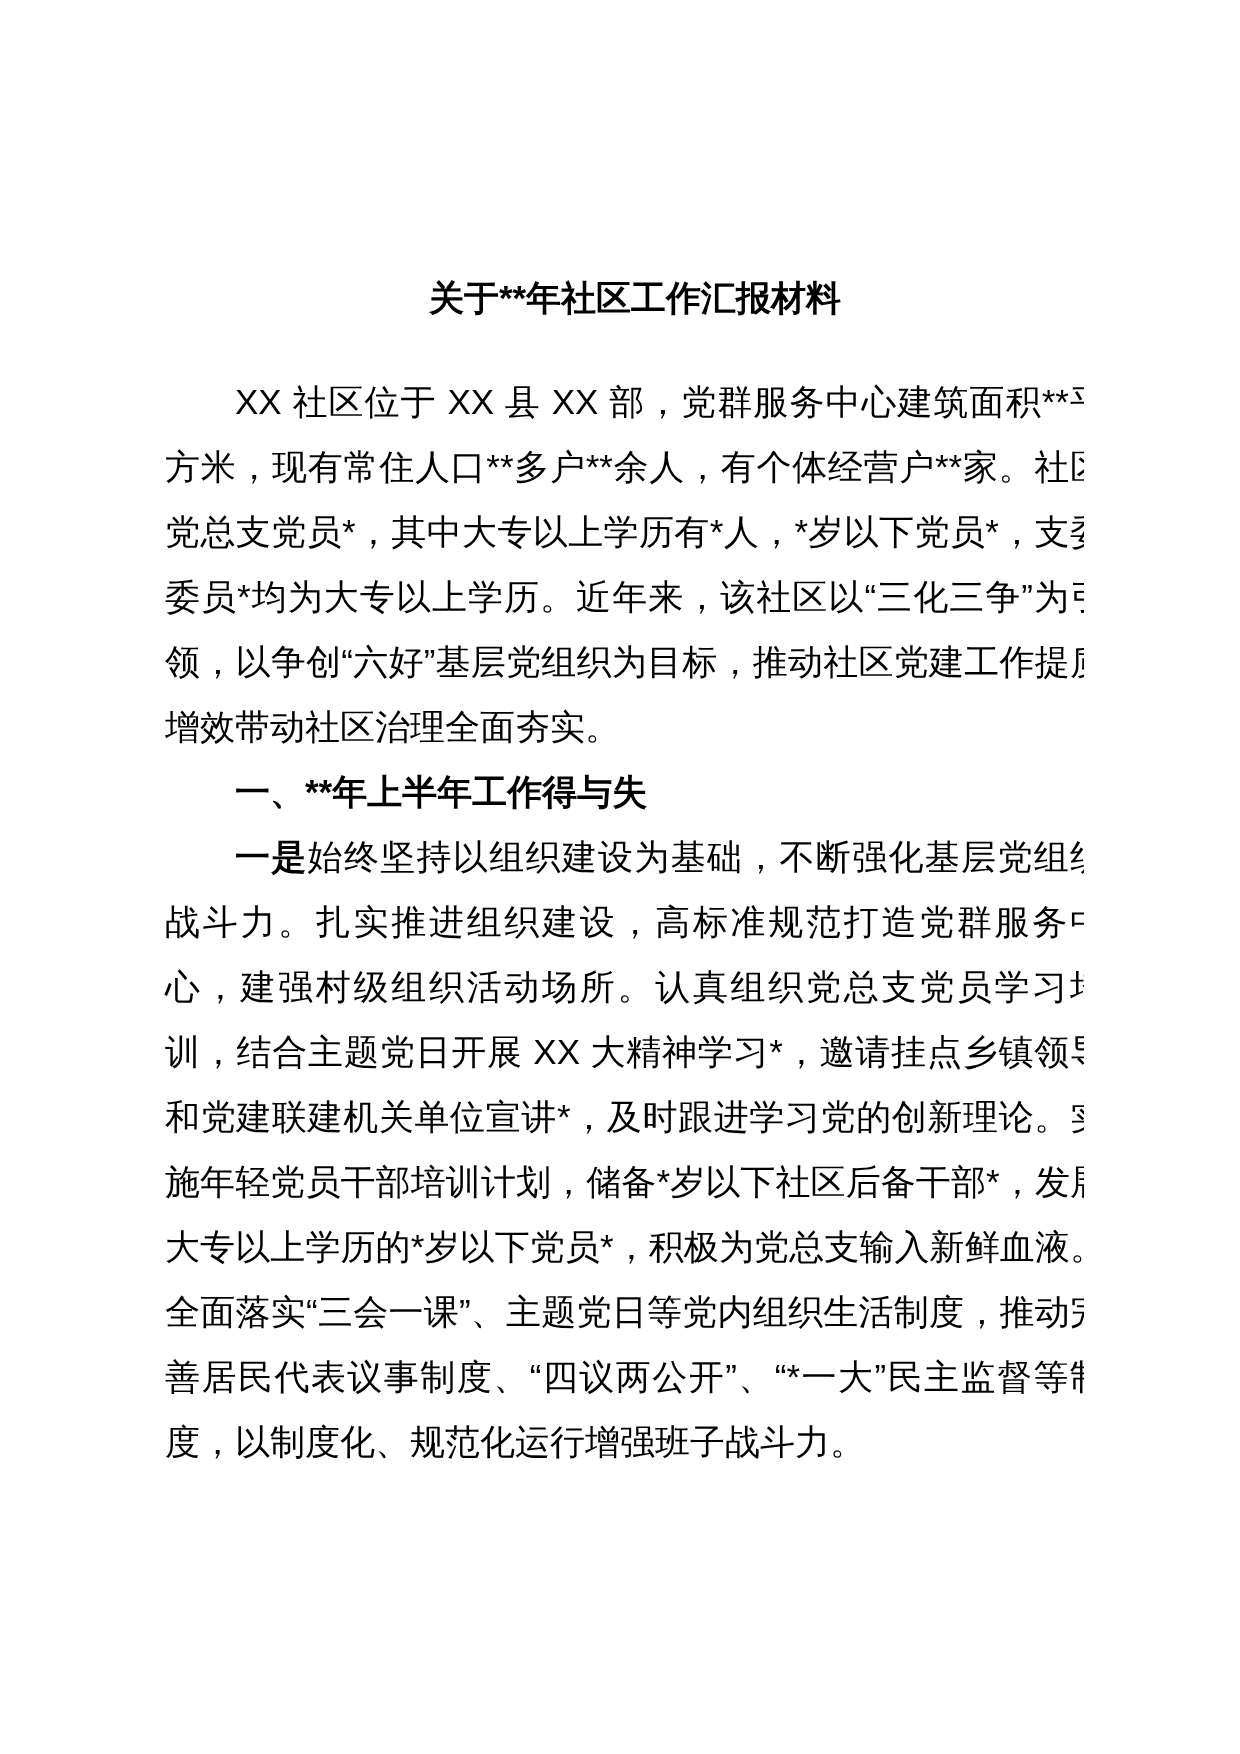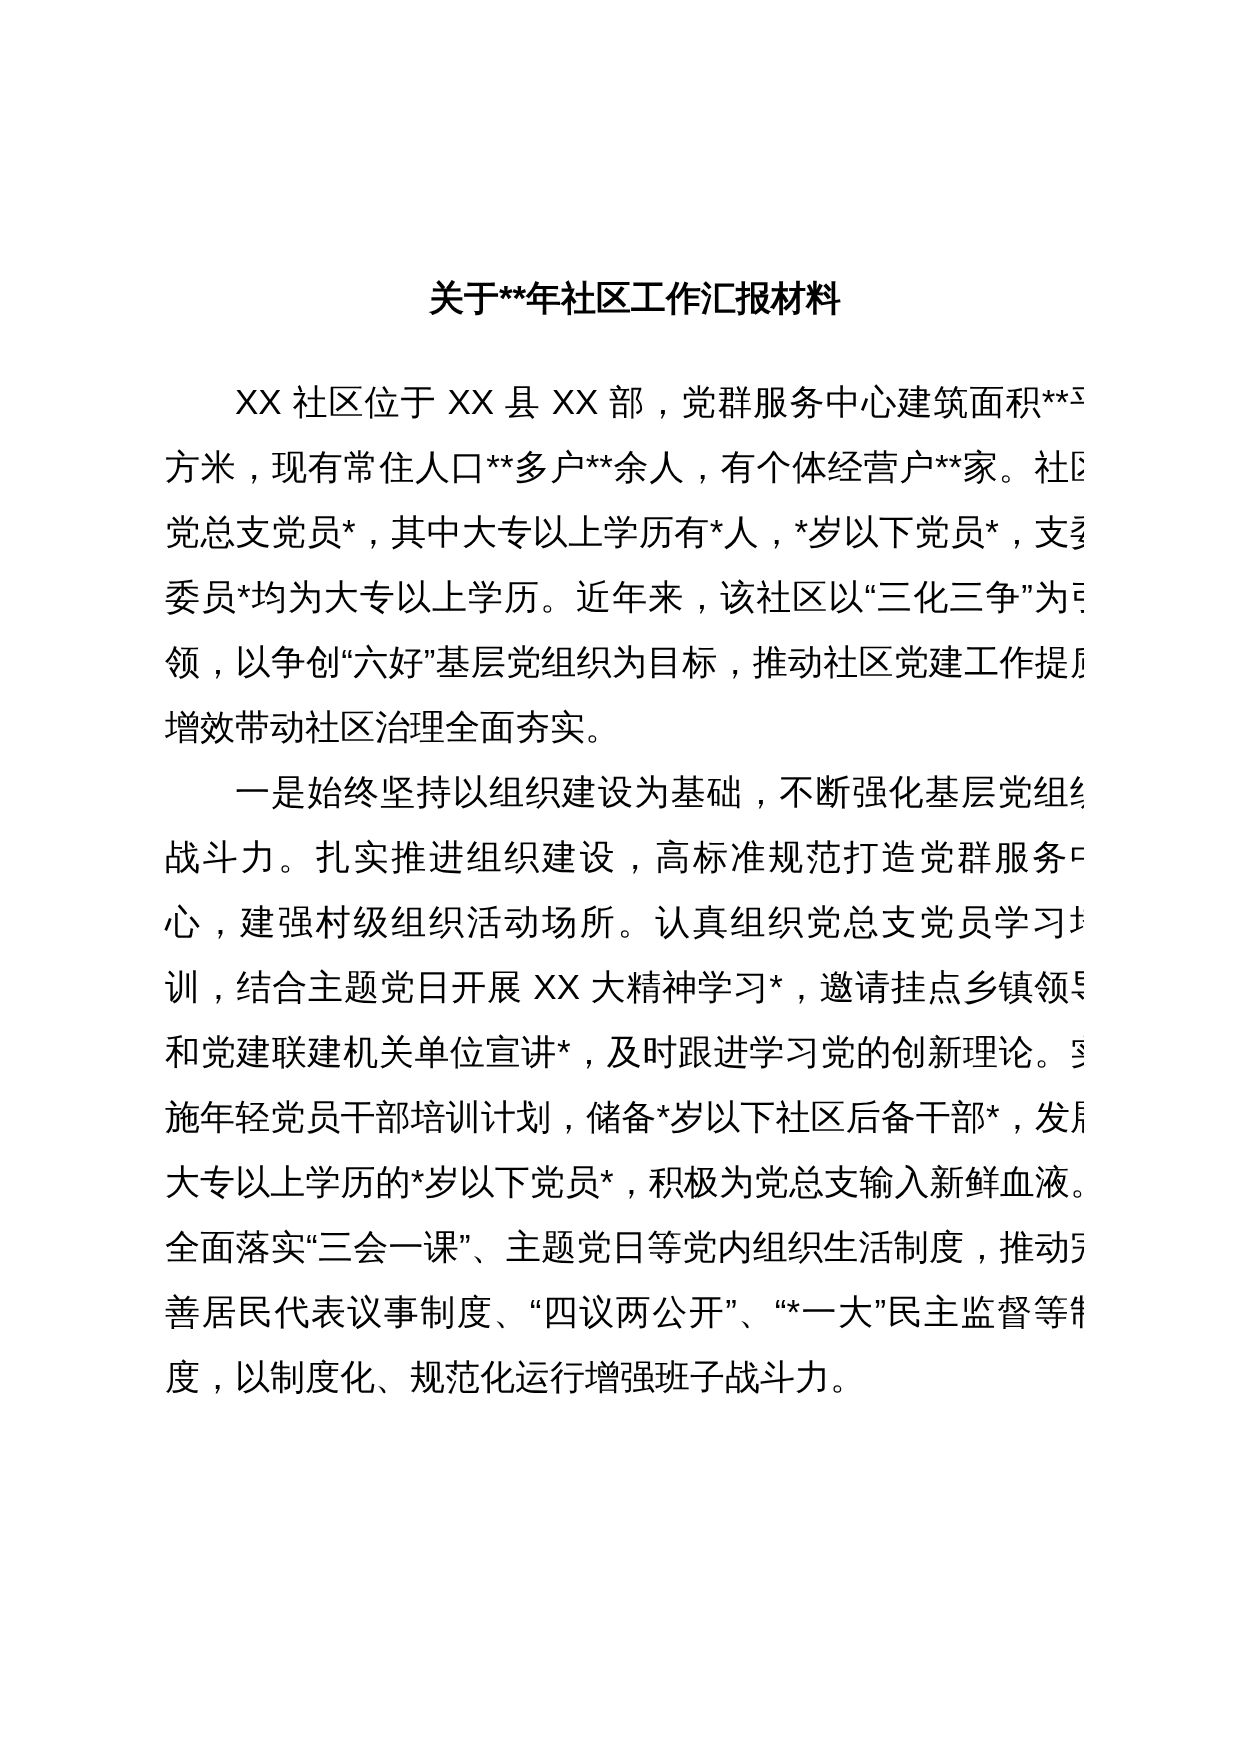--- a/index.html
+++ b/index.html
@@ -37,31 +37,32 @@
   p.para {
     margin: 0;
     text-indent: 70px; 
   }
   p.heading {
     margin: 0;
     text-indent: 70px;
     font-weight: bold;
   }
   .lead-bold {
-    font-weight: normal;
+    font-weight: bold;
   }
 </style>
 </head>
 <body>
 
 <div class="page">
   <div class="doc">
 
     <h1 class="doc-title">关于**年社区工作汇报材料</h1>
 
     <p class="para">XX 社区位于 XX 县 XX 部，党群服务中心建筑面积**平方米，现有常住人口**多户**余人，有个体经营户**家。社区党总支党员*，其中大专以上学历有*人，*岁以下党员*，支委委员*均为大专以上学历。近年来，该社区以“三化三争”为引领，以争创“六好”基层党组织为目标，推动社区党建工作提质增效带动社区治理全面夯实。</p>
 
+    <p class="heading">一、**年上半年工作得与失</p>
 
 
     <p class="para"><span class="lead-bold">一是</span><span>始终坚持以组织建设为基础，不断强化基层党组织战斗力。扎实推进组织建设，高标准规范打造党群服务中心，建强村级组织活动场所。认真组织党总支党员学习培训，结合主题党日开展 XX 大精神学习*，邀请挂点乡镇领导和党建联建机关单位宣讲*，及时跟进学习党的创新理论。实施年轻党员干部培训计划，储备*岁以下社区后备干部*，发展大专以上学历的*岁以下党员*，积极为党总支输入新鲜血液。全面落实“三会一课”、主题党日等党内组织生活制度，推动完善居民代表议事制度、“四议两公开”、“*一大”民主监督等制度，以制度化、规范化运行增强班子战斗力。</span></p>
 
   </div>
 </div>
 
 </body></html>

